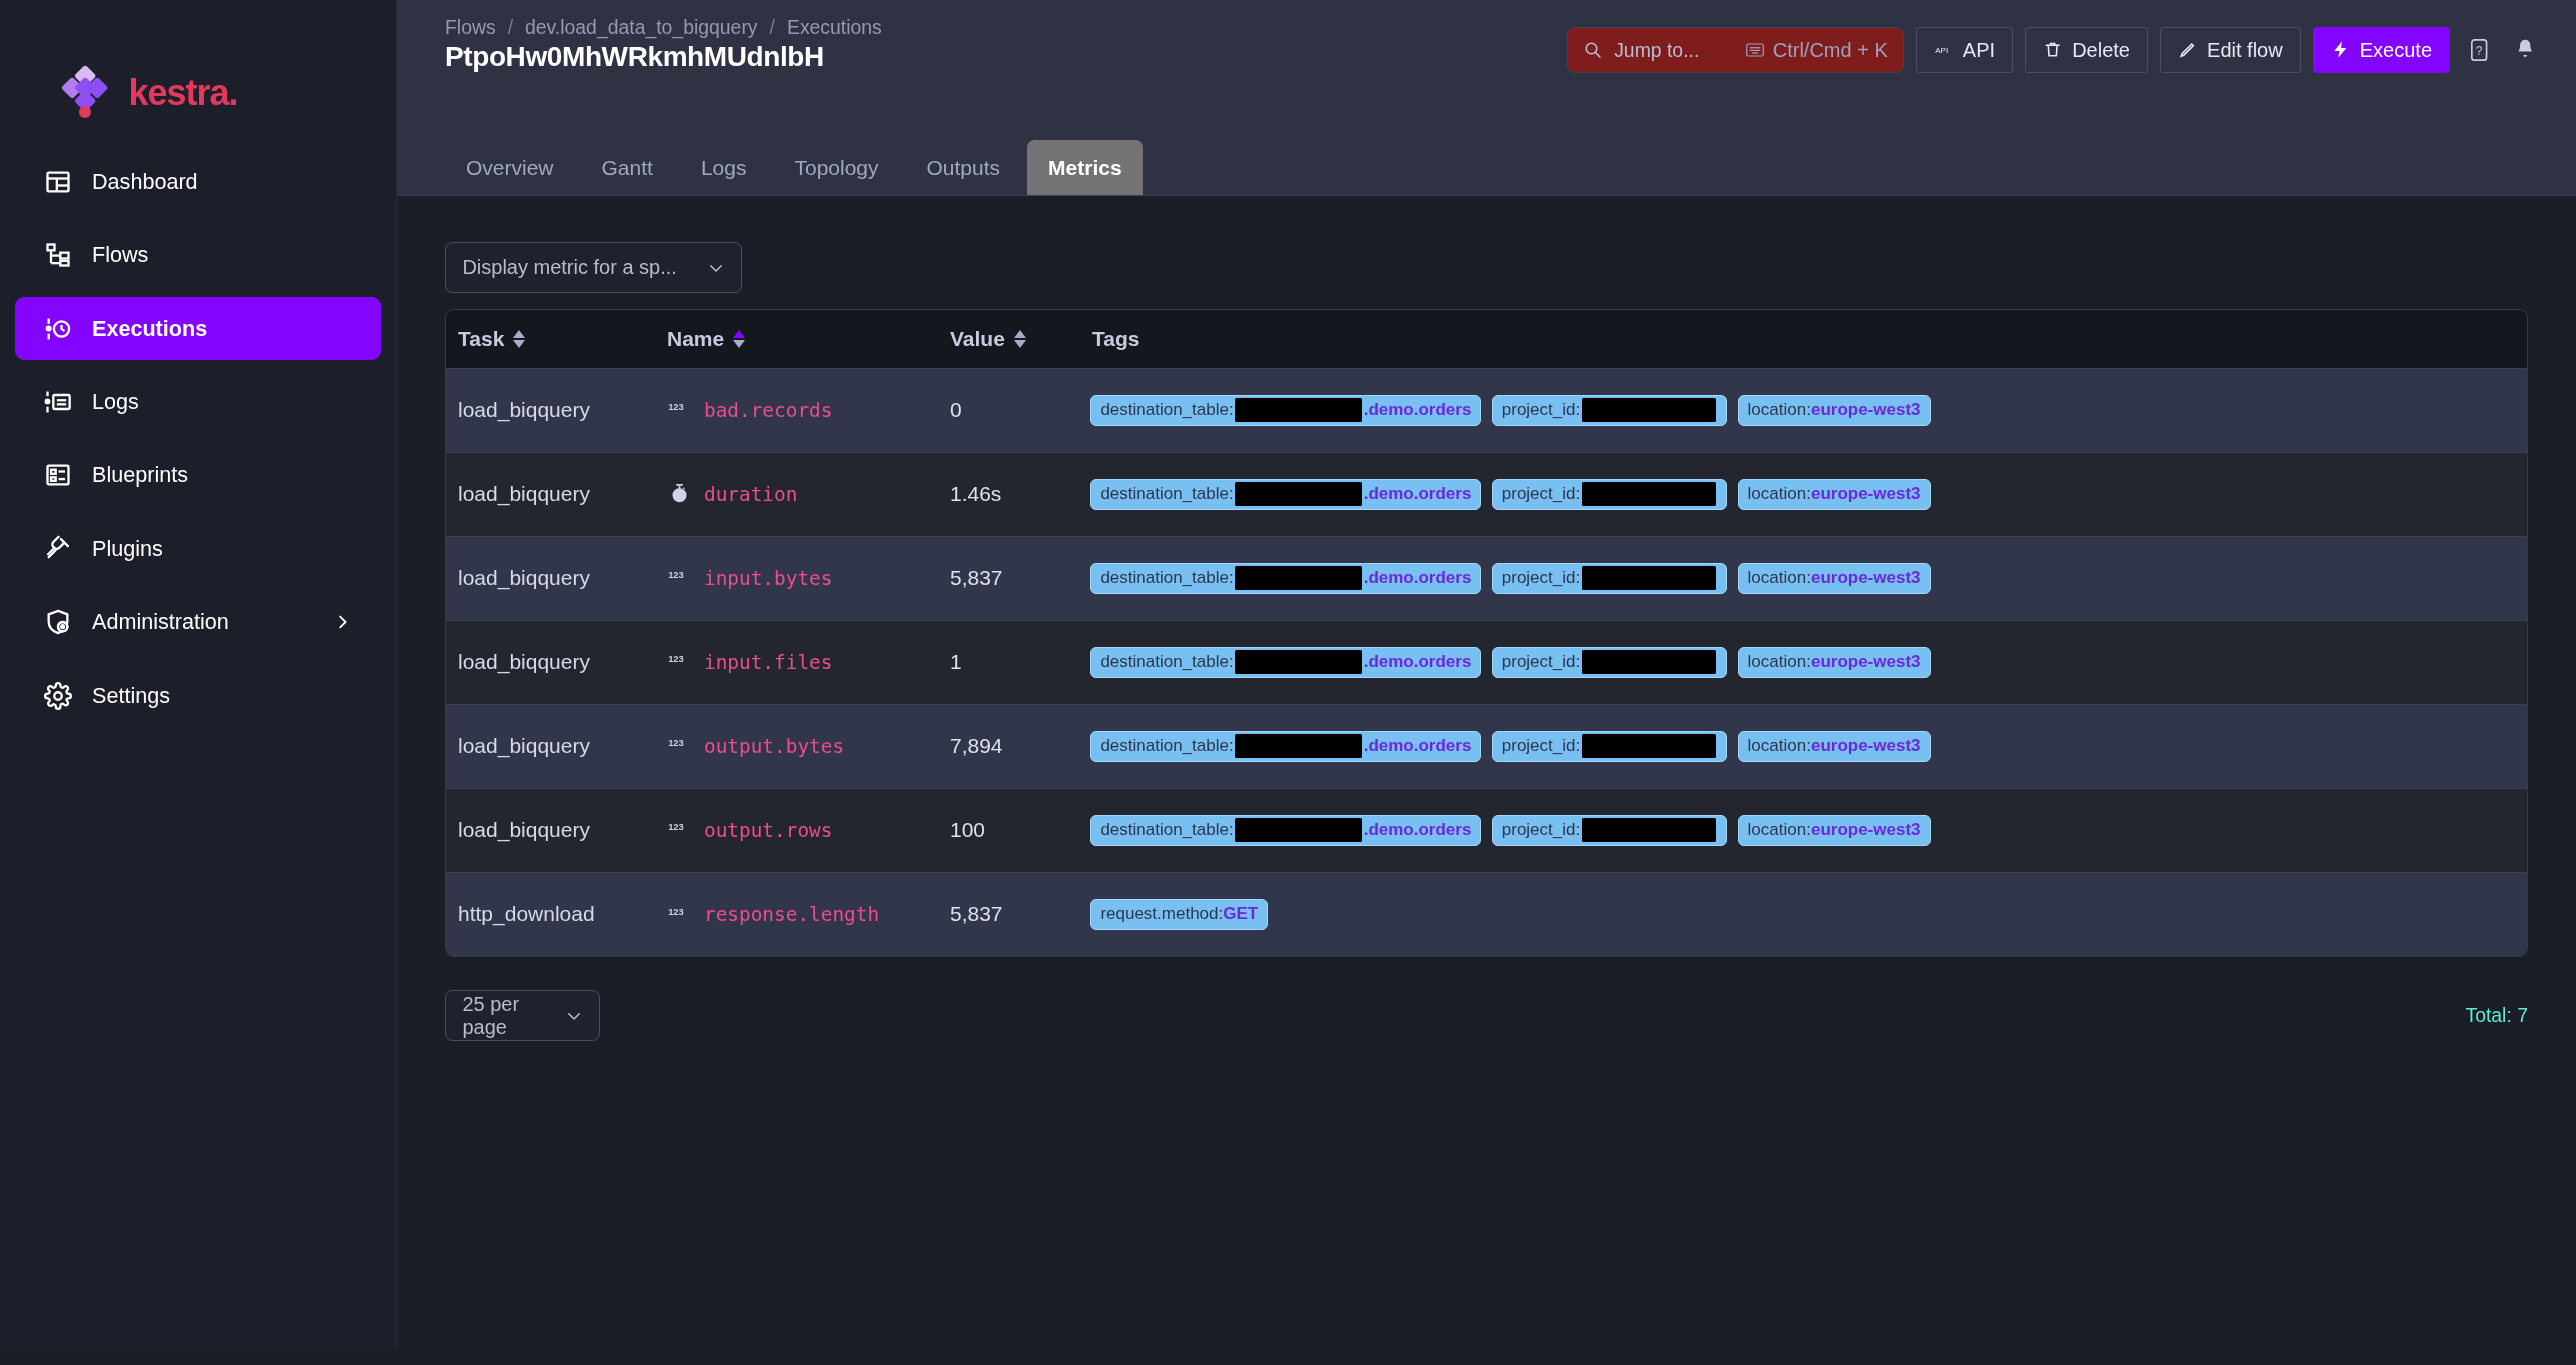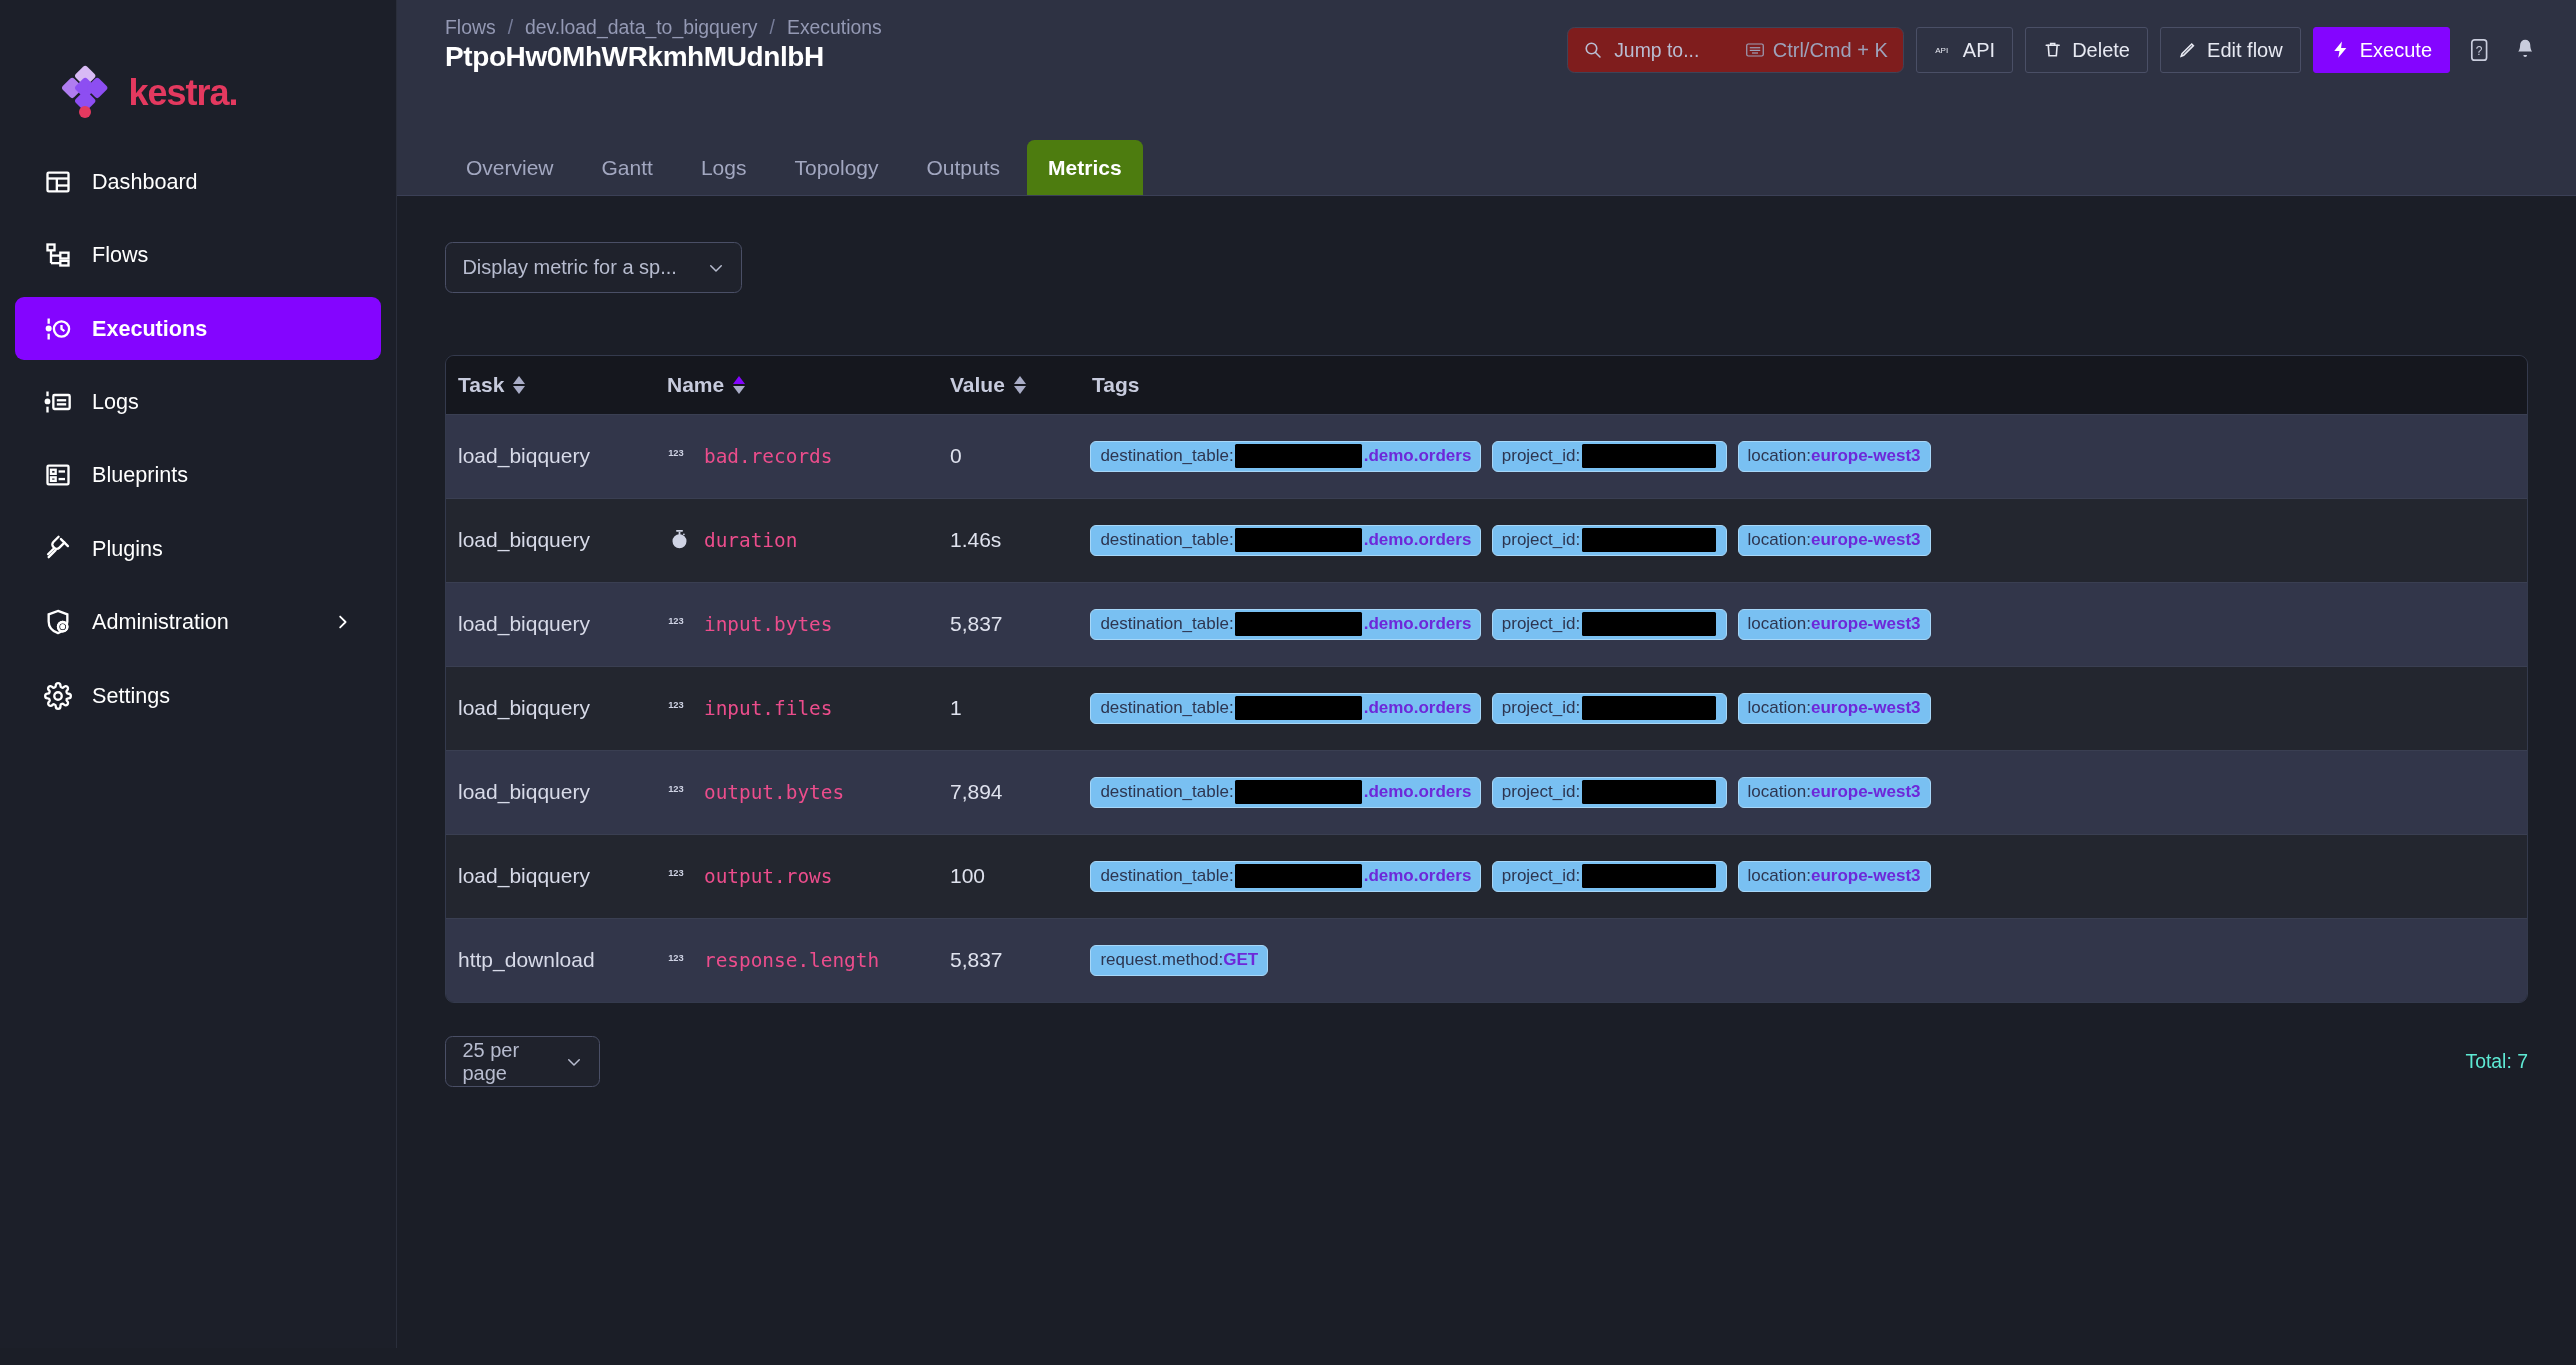--- a/index.html
+++ b/index.html
@@ -124,38 +124,38 @@
     position: absolute; left: 48px; bottom: 0;
     display: flex; align-items: flex-end; gap: 6px; height: 69px;
   }
   .tab {
     padding: 0 21px; height: 55px;
     display: flex; align-items: center;
     font-size: 21px; color: #a2a7c0; cursor: pointer;
     border-radius: 7.5px 7.5px 0 0;
   }
   .tab.active {
-    background: #4d7c0f; color: #ffffff; font-weight: 700;
+    background: #737373; color: #ffffff; font-weight: 700;
   }
 
   
   .content { padding: 46px 48px 0 48px; }
 
   .select {
     display: inline-flex; align-items: center; justify-content: space-between;
     gap: 15px; height: 51px; padding: 0 16.4px;
     border: 0.7px solid #4a4f66; border-radius: 7.5px;
     background: #1f222c; color: #b7bccf; font-size: 20px;
     cursor: pointer;
   }
   .select .chev { width: 18px; height: 18px; flex: 0 0 18px; }
   #metric-filter { width: 297px; text-align: right; }
 
   .table-wrap {
-    margin-top: 62px;
+    margin-top: 16px;
     border-radius: 9px; overflow: hidden;
     border: 0.7px solid #343a4d;
     background: #23262f;
   }
   table { width: 100%; border-collapse: collapse; table-layout: fixed; }
   thead th {
     background: #15171e; text-align: left;
     height: 58px; padding: 0 0 0 12px;
     font-size: 21px; font-weight: 700; color: #c7cbdd;
     vertical-align: middle;

